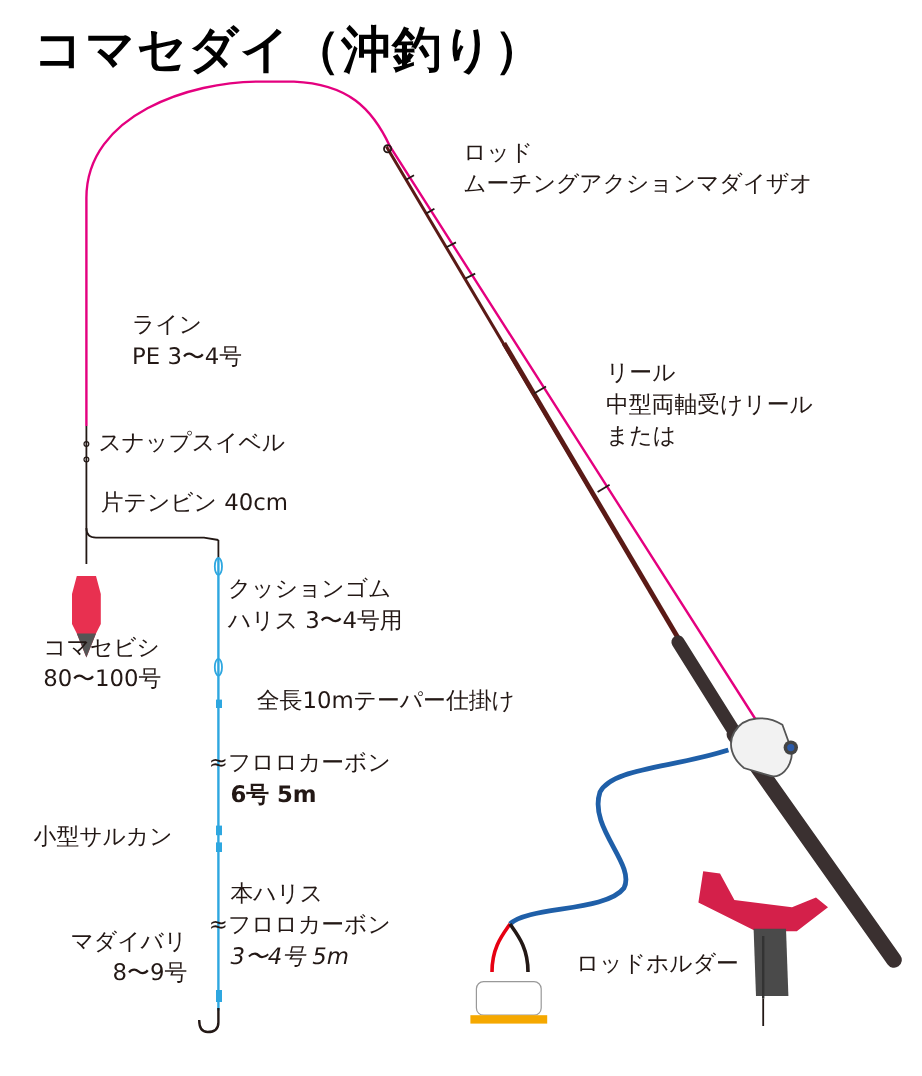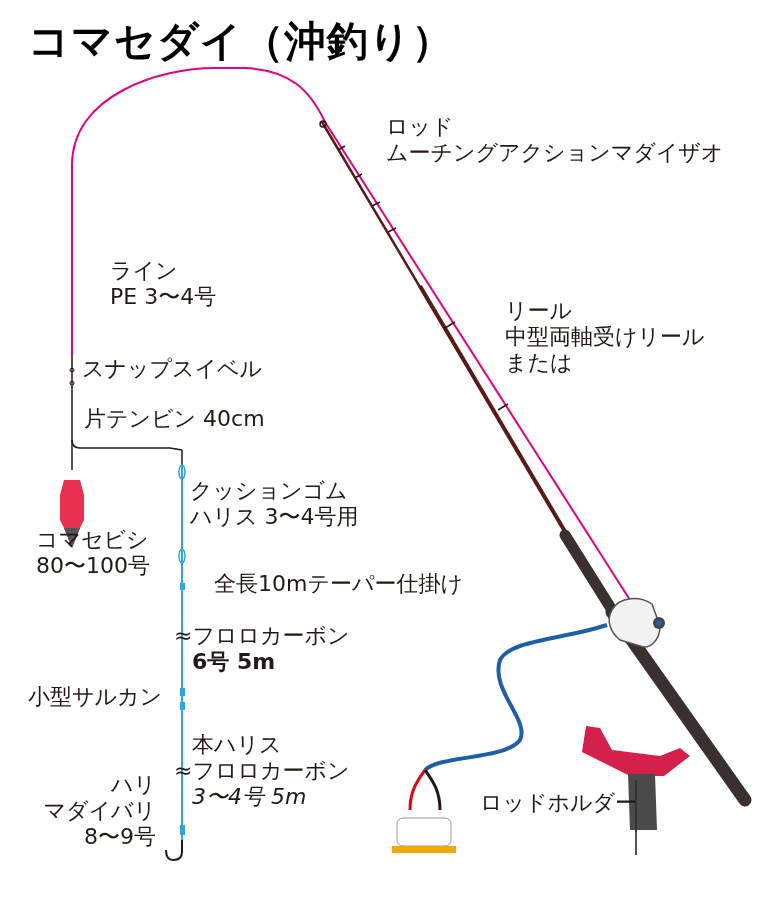--- a/index.html
+++ b/index.html
@@ -1,20 +1,20 @@
 <!DOCTYPE html>
 <html><head>
 <meta charset="utf-8">
 <style>
   html, body { margin:0; padding:0; background:#ffffff; }
   body { width:768px; height:897px; position:relative; overflow:hidden;
          font-family:"DejaVu Sans","Liberation Sans",sans-serif; color:#231815; }
   .title { position:absolute; left:28px; top:14px; font-size:41px; font-weight:bold;
            letter-spacing:1px; color:#000; font-family:"DejaVu Sans",sans-serif; }
-  .lbl { position:absolute; font-size:22px; line-height:26px; white-space:nowrap;
+  .lbl { position:absolute; font-size:19px; line-height:26px; white-space:nowrap;
          font-family:"DejaVu Sans",sans-serif; }
   .lbl div { margin:0; }
   .right { text-align:right; }
   svg.diagram { position:absolute; left:0; top:0; }
 </style>
 </head>
 <body>
 
 <div class="title">コマセダイ（沖釣り）</div>
 
@@ -128,18 +128,17 @@
 
 <div class="lbl" style="left:28px;top:684px;">小型サルカン</div>
 
 <div class="lbl" style="left:174px;top:732px;">
   <div style="padding-left:18px;">本ハリス</div>
   <div><span>≈</span><span>フロロカーボン</span></div>
   <div style="padding-left:18px;font-style:italic;">3〜4号 5m</div>
 </div>
 
 <div class="lbl right" style="left:30px;top:772px;width:126px;">
-  <div>ハリ</div>
   <div>マダイバリ</div>
   <div>8〜9号</div>
 </div>
 
 <div class="lbl" style="left:480px;top:790px;">ロッドホルダー</div>
 
 </body></html>

